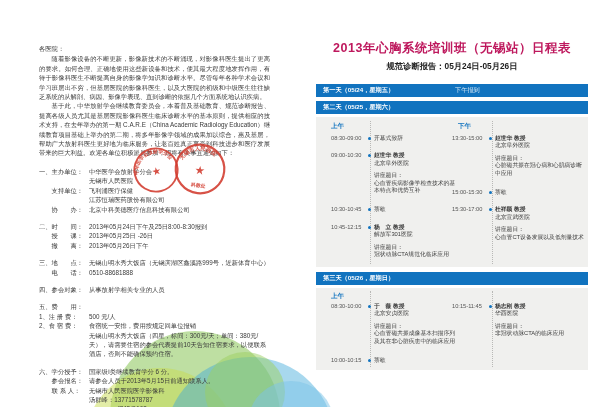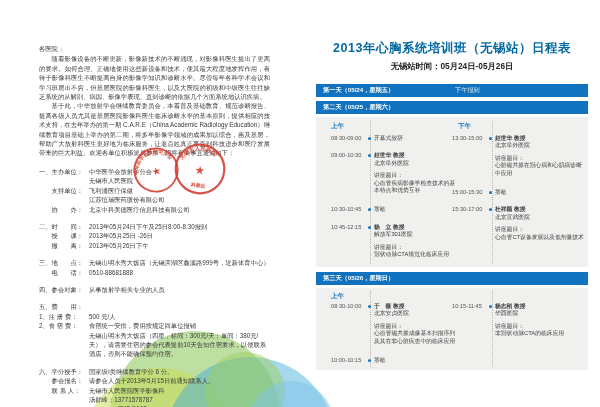--- a/index.html
+++ b/index.html
@@ -26,21 +26,21 @@
   .subtxt{font-size:5.5px;fill:#d23b2e;text-anchor:middle;font-weight:700;}
   
   .deco{position:absolute;left:0;top:0;width:600px;height:407px;z-index:0;pointer-events:none;}
   .circ{position:absolute;border-radius:50%;}
   .c1{left:110px;top:331px;width:170px;height:170px;background:#7dbf45;opacity:.5;}
   .c2{left:85px;top:368px;width:150px;height:150px;background:#c8dc50;opacity:.5;}
   .c3{left:165px;top:357px;width:170px;height:170px;background:#3fa9d9;opacity:.45;}
   .c4{left:248px;top:381px;width:86px;height:86px;background:#7cc3e8;opacity:.5;}
   .c5{left:205px;top:352px;width:80px;height:80px;background:#9ccf5f;opacity:.5;}
   
-  .rtitle{position:absolute;left:316px;top:40px;width:272px;text-align:center;font-size:12.5px;font-weight:700;color:#0369a1;letter-spacing:.5px;z-index:2;}
+  .rtitle{position:absolute;left:316px;top:40px;width:272px;text-align:center;font-size:12.5px;font-weight:700;color:#be185d;letter-spacing:.5px;z-index:2;}
   .rsub{position:absolute;left:316px;top:61px;width:272px;text-align:center;font-size:8.3px;font-weight:700;color:#222;z-index:2;}
   .bar{position:absolute;left:316px;width:272px;height:13px;background:#1173bf;color:#fff;display:flex;align-items:center;z-index:2;font-size:6.2px;font-weight:600;}
   .bar-label{margin-left:7px;white-space:pre;}
   .bar-note{position:absolute;left:139px;font-weight:400;color:rgba(255,255,255,.85);}
   .panel{position:absolute;left:316px;width:272px;background:#f0f0ee;z-index:1;}
   .p2{top:117px;height:150px;}
   .p3{top:288px;height:82px;}
   .colhead{position:absolute;font-size:6.5px;font-weight:700;color:#1173bf;z-index:2;}
   .dotline{position:absolute;width:0;border-left:1px dotted #b8b8b6;z-index:2;}
   .col{position:absolute;overflow:hidden;z-index:2;}
@@ -146,21 +146,21 @@
 </svg>
 <svg class="seal seal-b" viewBox="0 0 60 60">
   <circle class="sc" cx="30" cy="30" r="27"></circle>
   <path id="arcB" d="M 7 32 A 23 23 0 0 1 53 32" fill="none"></path>
   <text class="ring"><textPath href="#arcB" startOffset="14%">无锡市人民医院</textPath></text>
   <text class="star" x="30" y="36">★</text>
   <text class="subtxt" x="30" y="50">科教处</text>
 </svg>
 
 <div class="rtitle">2013年心胸系统培训班（无锡站）日程表</div>
-<div class="rsub">无锡站时间：05月24日-05月26日</div>
+<div class="rsub">规范诊断报告：05月24日-05月26日</div>
 
 <div class="bar" style="top:84px;">
   <span class="bar-label">第一天（05/24，星期五）</span>
   <span class="bar-note">下午报到</span>
 </div>
 
 <div class="bar" style="top:101px;">
   <span class="bar-label">第二天（05/25，星期六）</span>
 </div>
 <div class="panel p2"></div>

